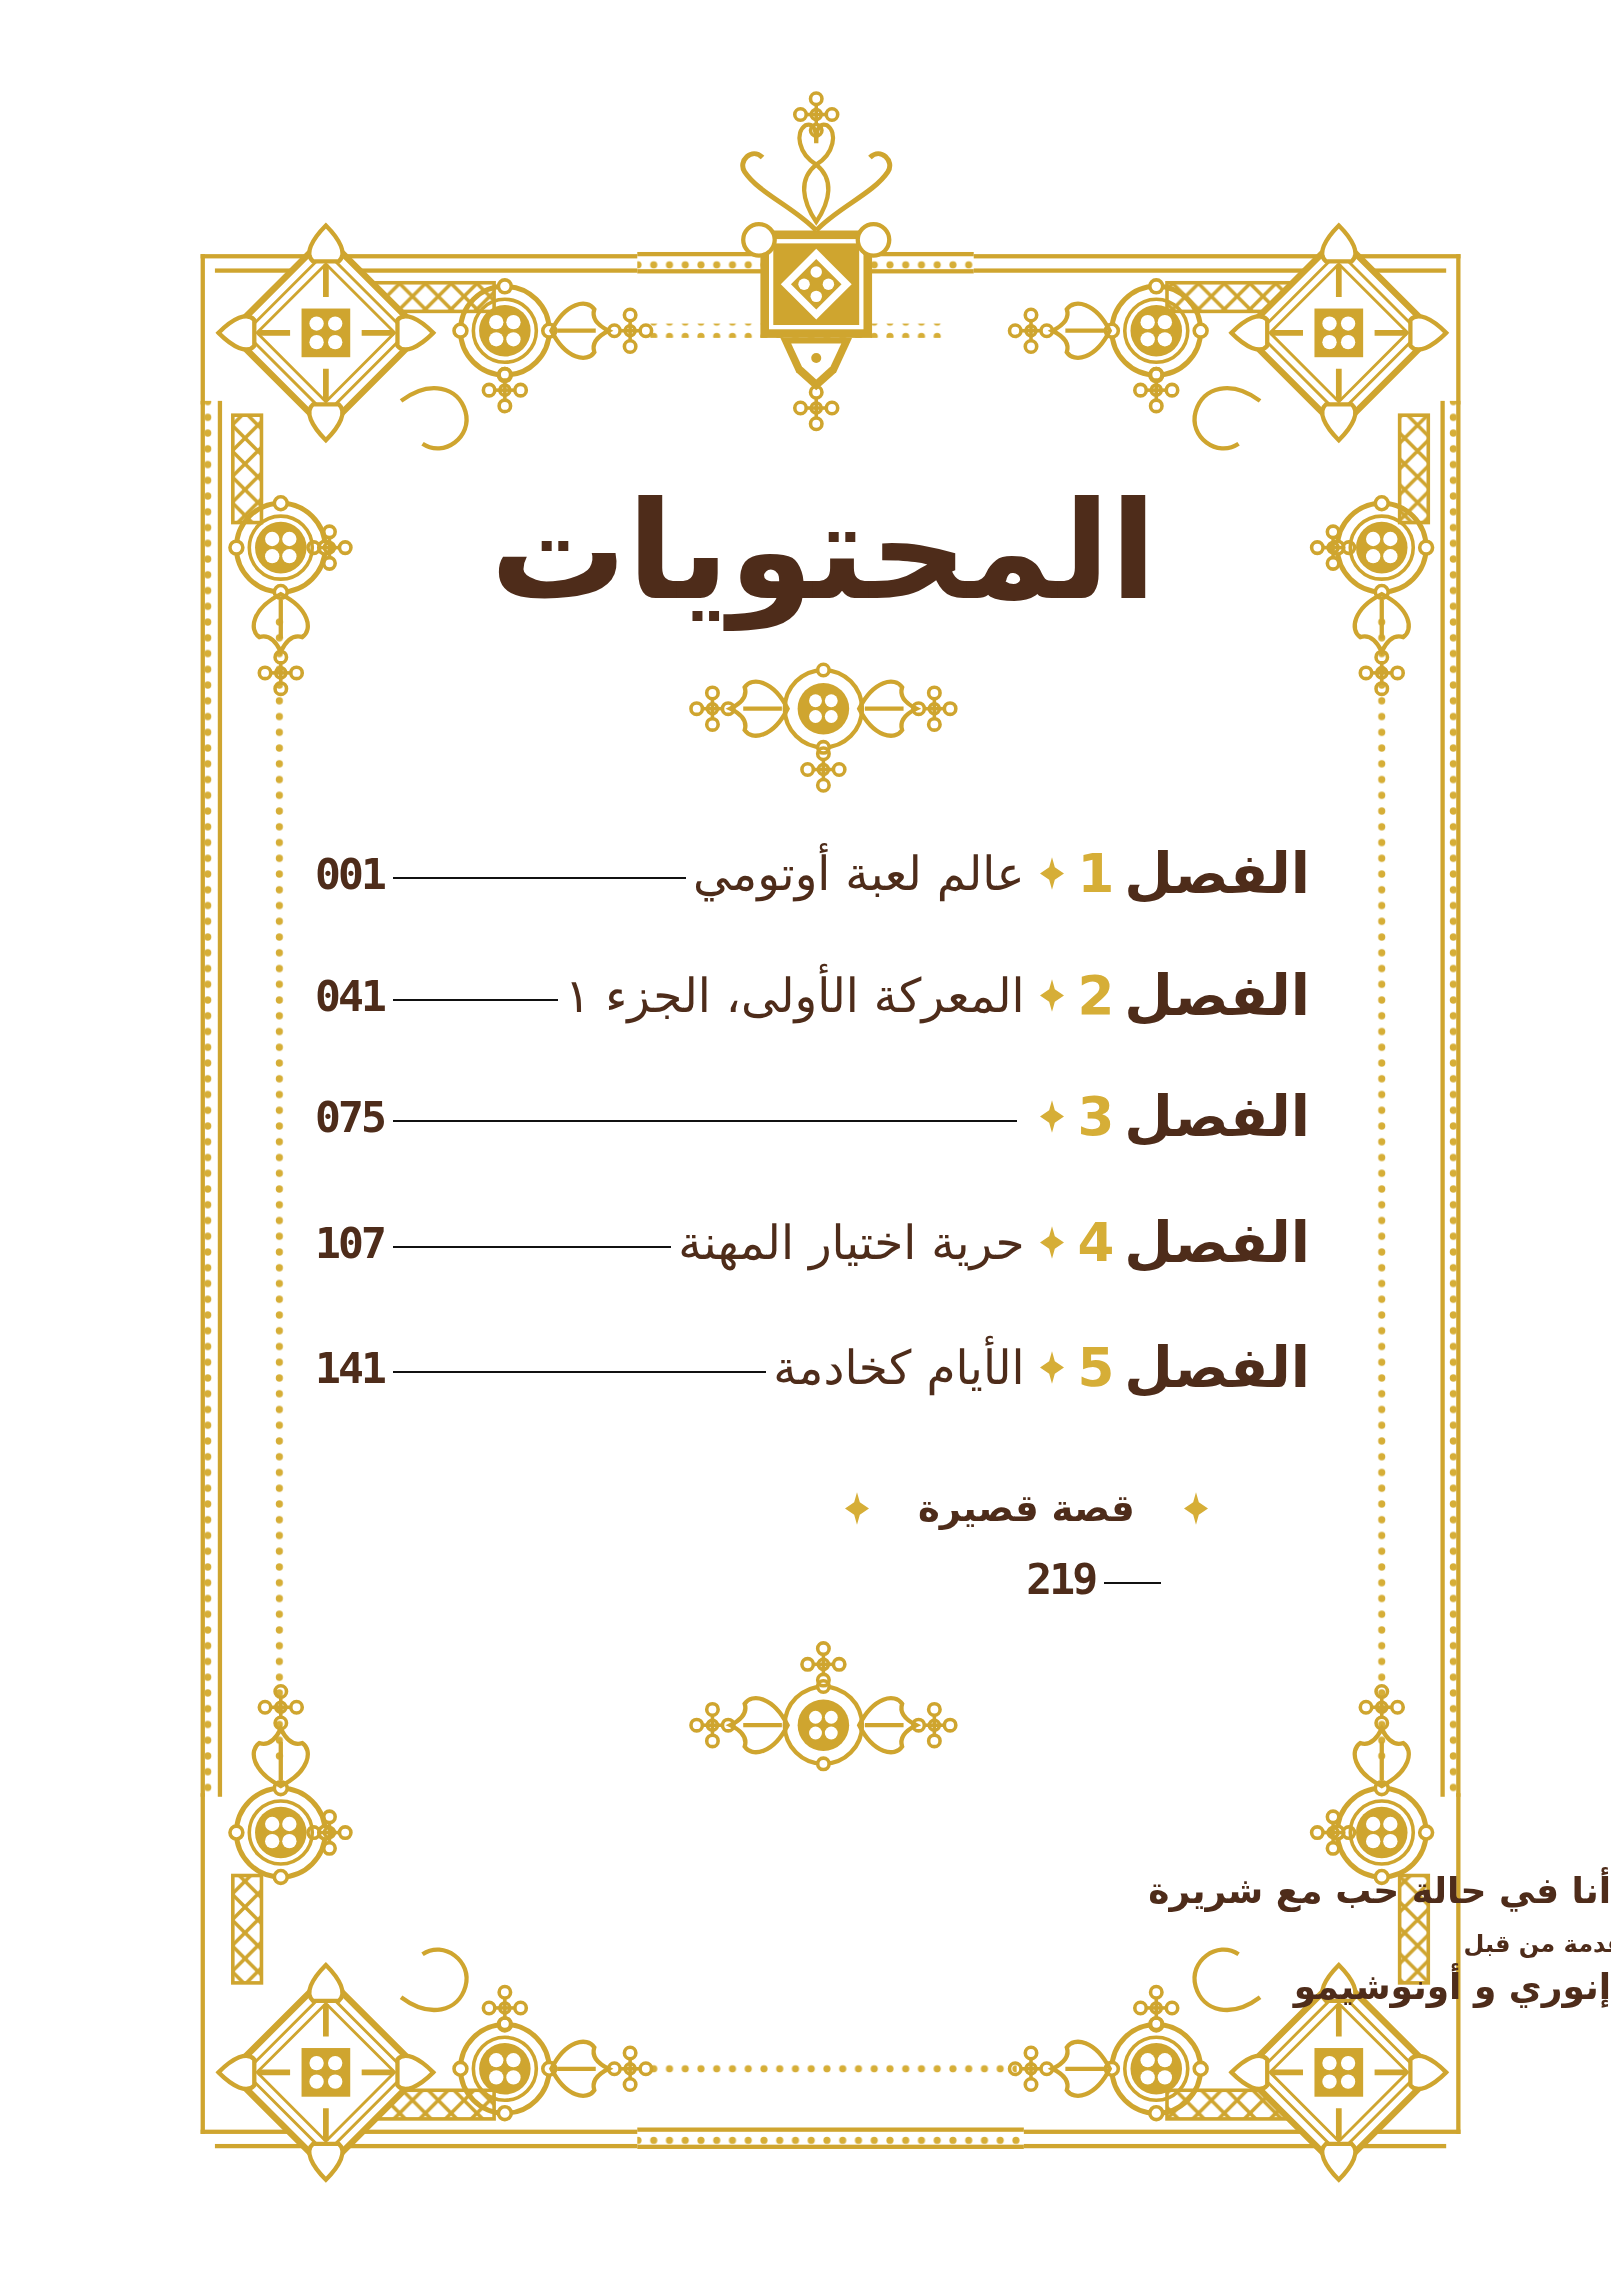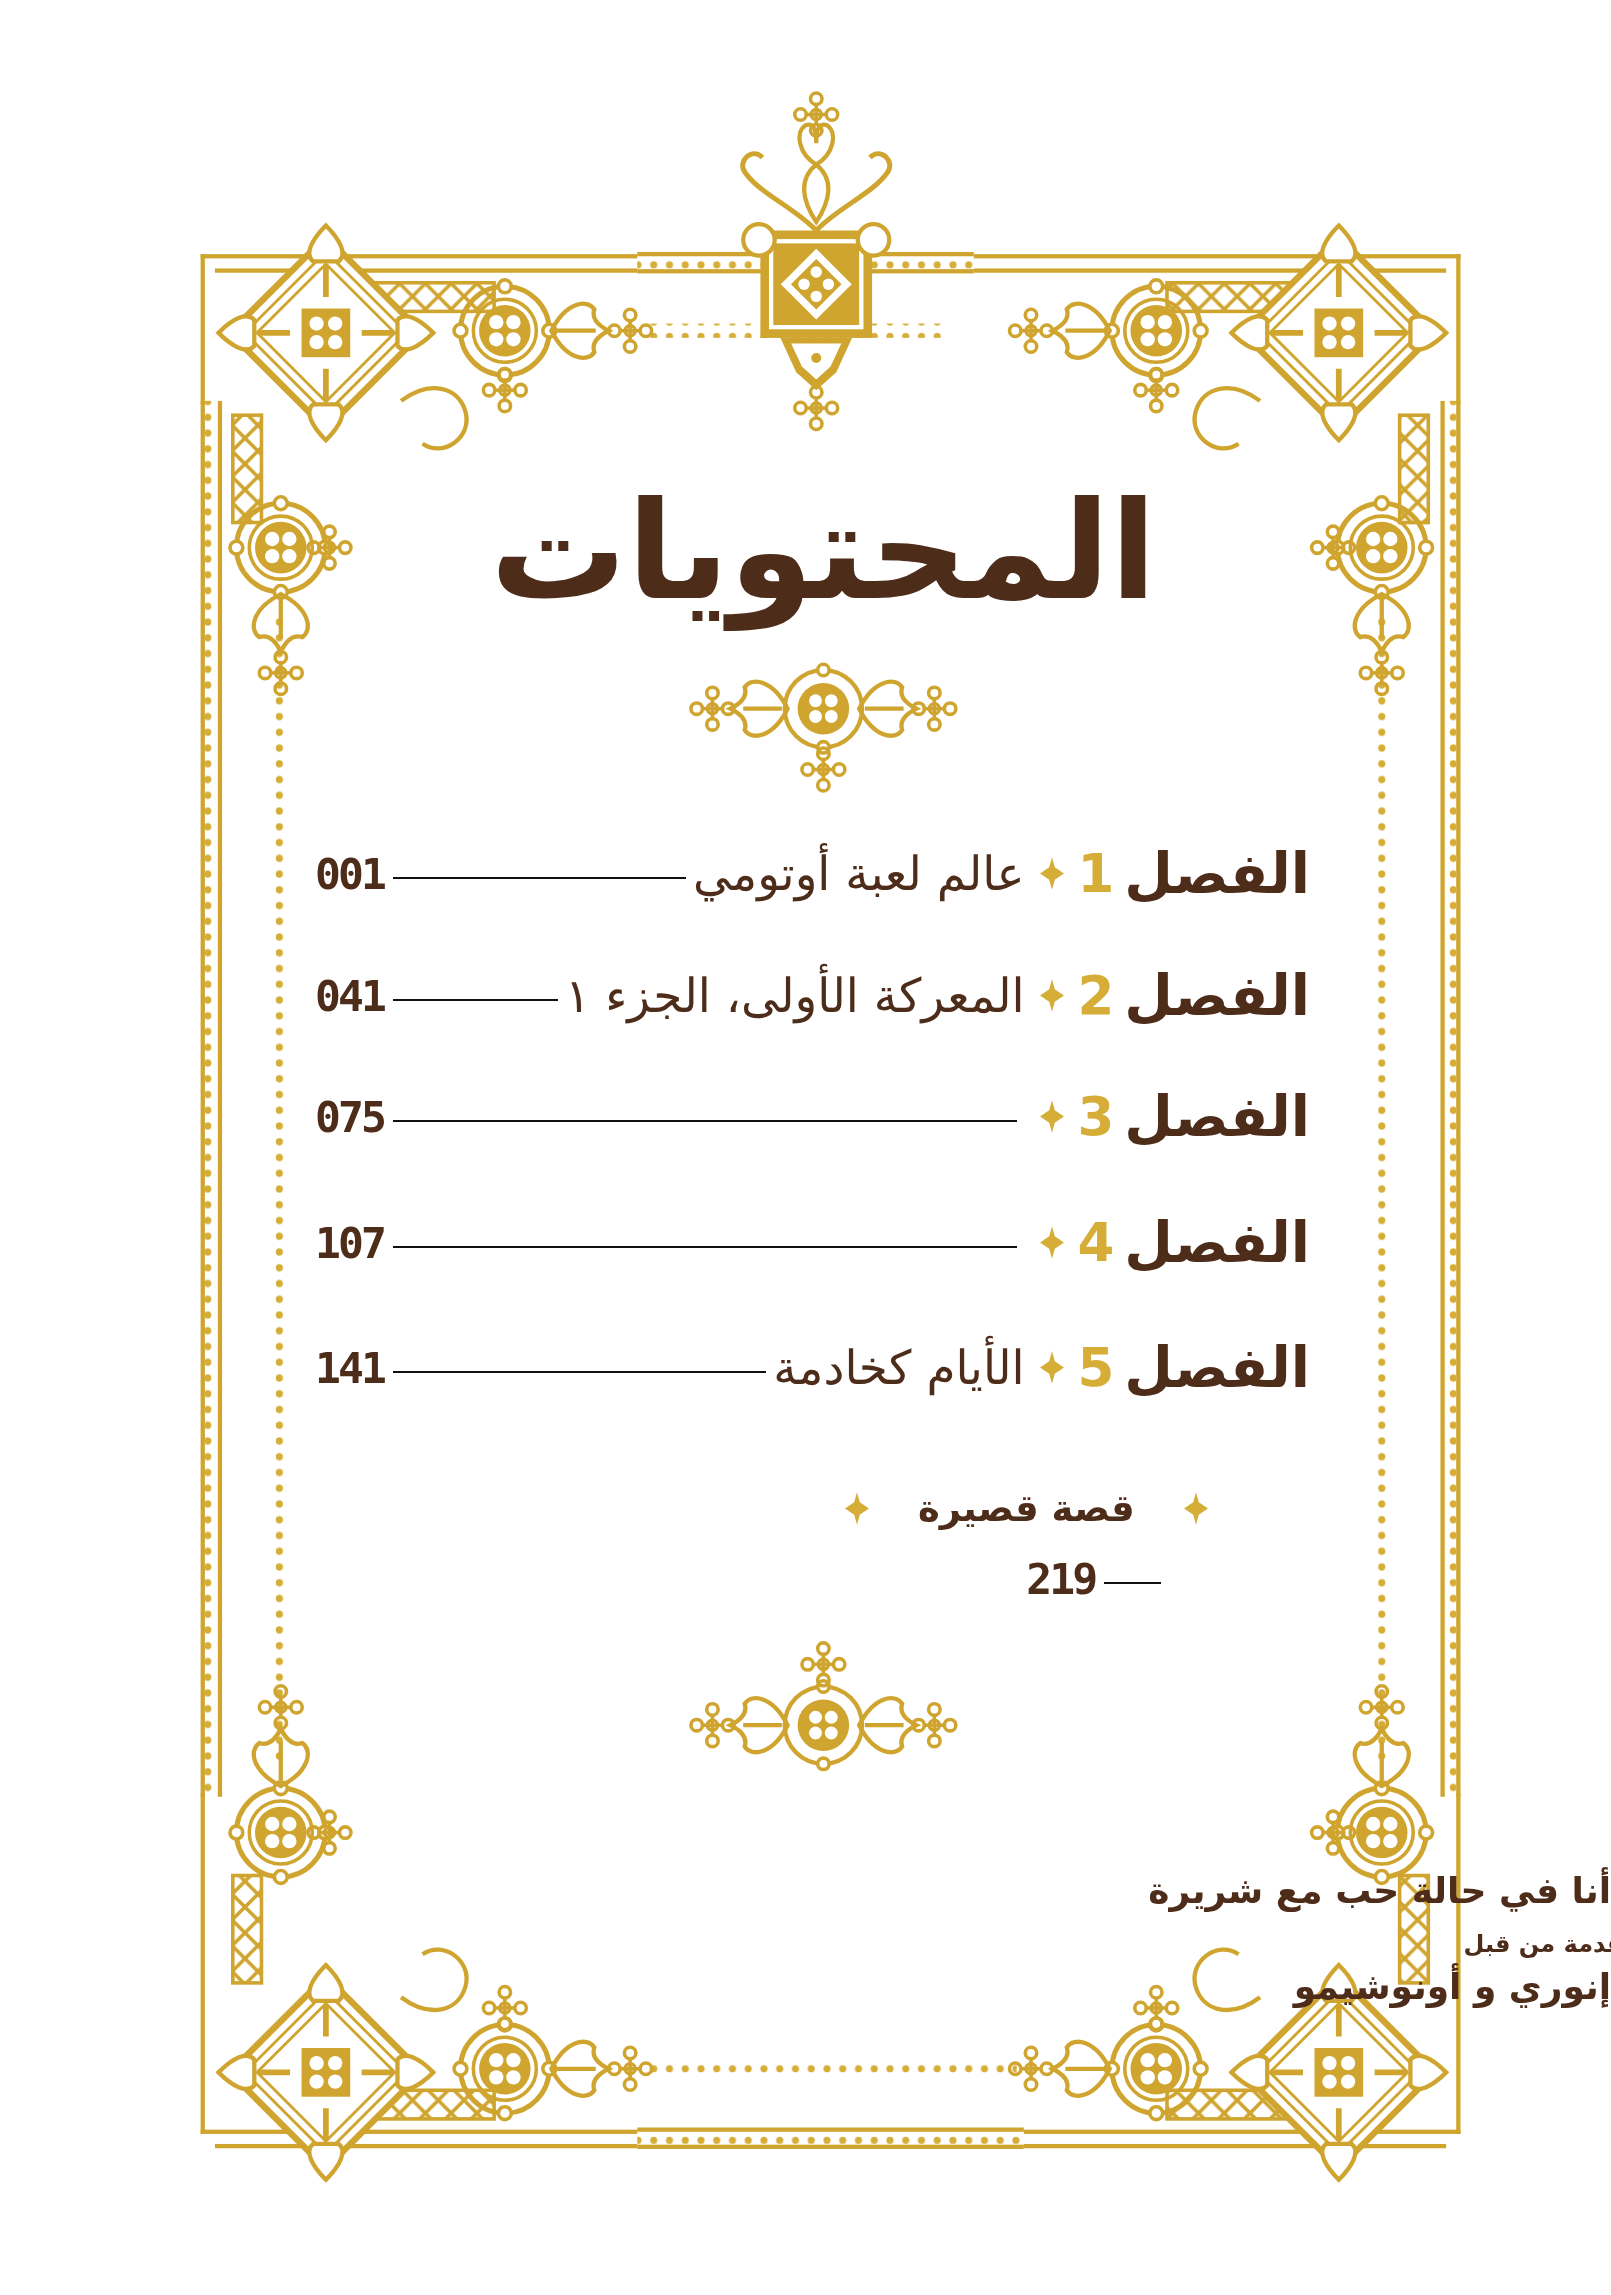--- a/index.html
+++ b/index.html
@@ -293,20 +293,21 @@
     <span class="leader"></span>
     <span class="page-num">075</span>
   </div>
 
   <div class="toc-row" style="top:1196px;">
     <span class="ch-label">الفصل</span>
     <span class="ch-num">4</span>
     <svg class="cross" viewBox="0 0 34 46">
         <path d="M17,0 L21,14 L34,23 L21,32 L17,46 L13,32 L0,23 L13,14 Z" fill="#D6AE37"></path>
       </svg>
+    <span class="ch-title">حرية اختيار المهنة</span>
     <span class="leader"></span>
     <span class="page-num">107</span>
   </div>
 
   <div class="toc-row" style="top:1321px;">
     <span class="ch-label">الفصل</span>
     <span class="ch-num">5</span>
     <svg class="cross" viewBox="0 0 34 46">
         <path d="M17,0 L21,14 L34,23 L21,32 L17,46 L13,32 L0,23 L13,14 Z" fill="#D6AE37"></path>
       </svg>

